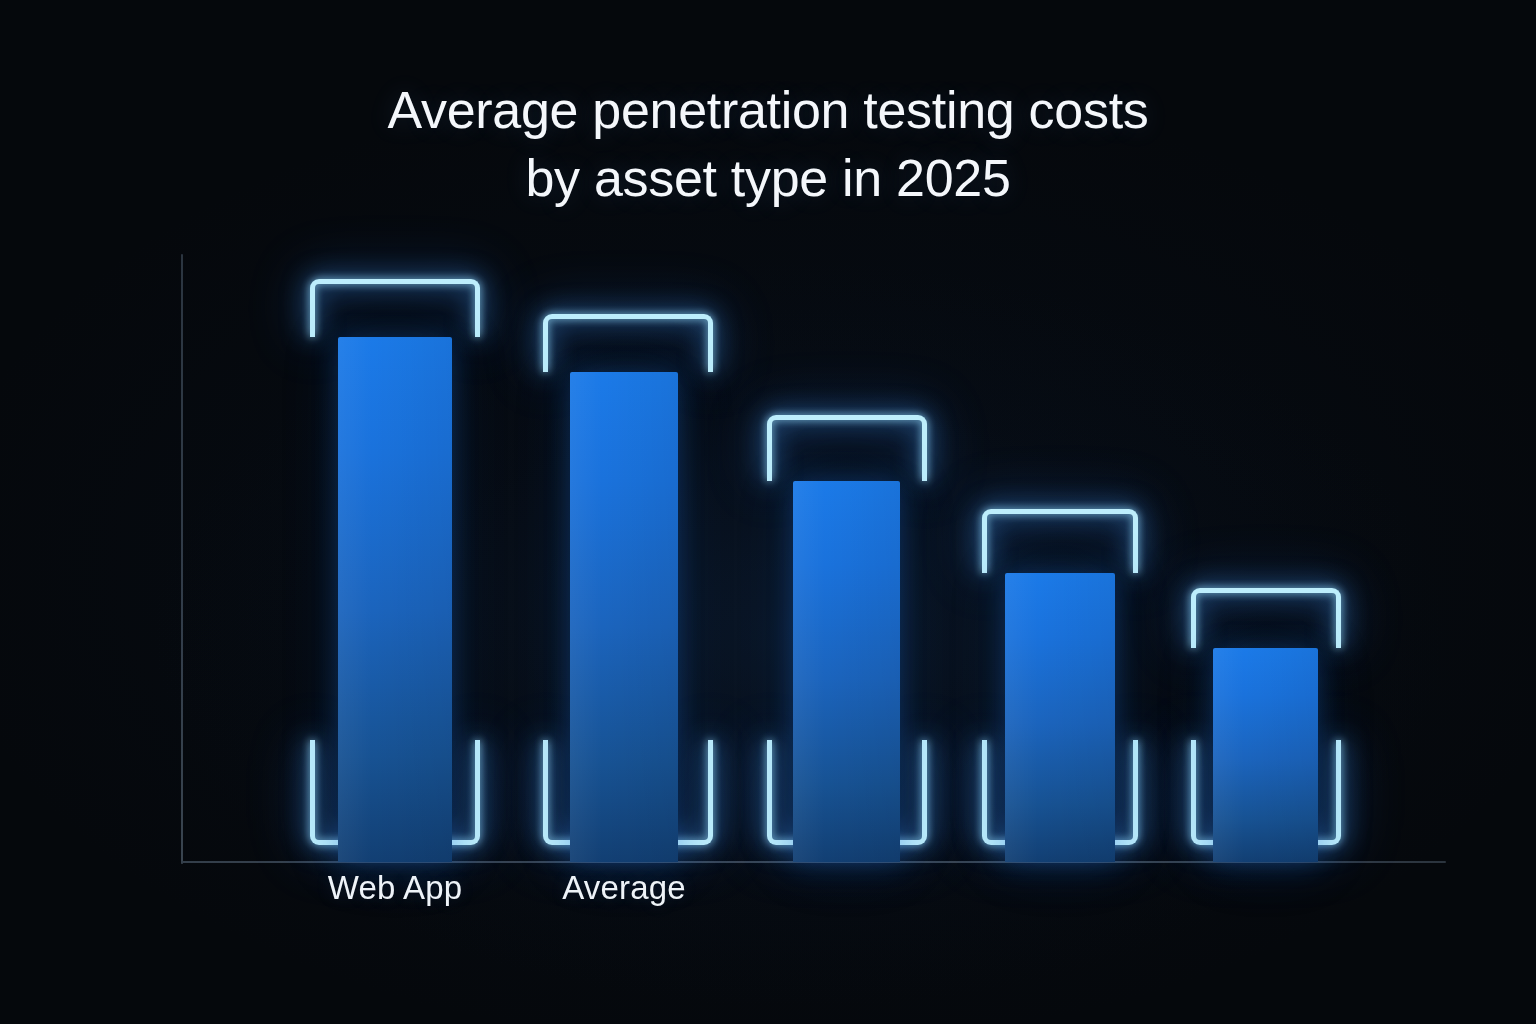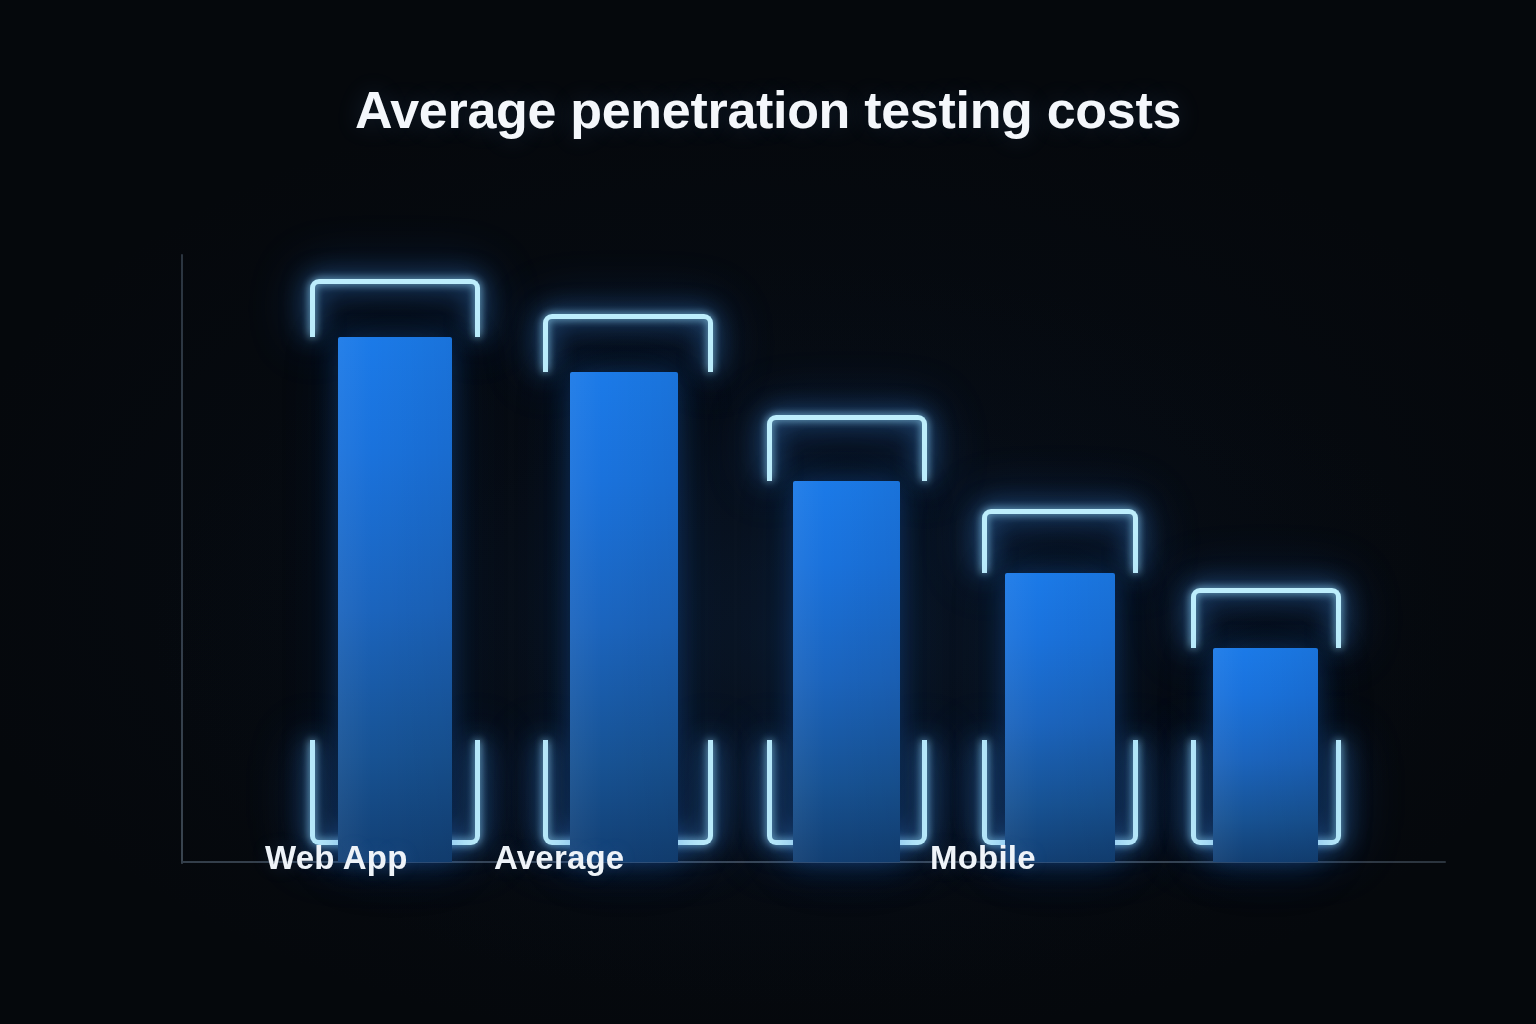--- a/index.html
+++ b/index.html
@@ -27,21 +27,21 @@
     left: 0;
     top: 76px;
     width: 1536px;
     text-align: center;
     pointer-events: none;
   }
   .title-line {
     display: block;
     color: #f4f7fb;
     font-size: 52px;
-    font-weight: 700;
+    font-weight: 400;
     letter-spacing: -0.3px;
     line-height: 68px;
     text-shadow: 0 0 26px rgba(120,180,255,0.16);
   }
 
   
   .axis-y {
     position: absolute;
     left: 181px;
     top: 254px;
@@ -101,56 +101,56 @@
     border-radius: 9px 9px 0 0;
   }
   .bracket-bottom {
     border-width: 0 5px 5px 5px;
     border-radius: 0 0 9px 9px;
   }
 
   
   .cat-label {
     position: absolute;
-    top: 839px;
-    text-align: left;
+    top: 869px;
+    text-align: center;
     color: #eef3f8;
     font-size: 33px;
-    font-weight: 700;
+    font-weight: 400;
     letter-spacing: 0.2px;
     white-space: nowrap;
     text-shadow: 0 0 18px rgba(120,180,255,0.14);
   }
 </style>
 </head>
 <body>
 
 <div id="root">
 
   <div class="title-block">
     <span class="title-line">Average penetration testing costs</span>
+    <span class="title-line">by asset type in 2025</span>
   </div>
 
   <div class="axis-y"></div>
   <div class="axis-x"></div>
 
   <div class="plot" id="plot">
       <div class="bracket bracket-top" style="left: 310px; top: 279px; width: 170px; height: 58px;"></div>
       <div class="bracket bracket-bottom" style="left: 310px; top: 740px; width: 170px; height: 105px;"></div>
       <div class="bar" style="left: 338px; top: 337px; width: 114px; height: 525px;"></div>
       <div class="cat-label" style="left: 265px; width: 260px;">Web App</div>
       <div class="bracket bracket-top" style="left: 543px; top: 314px; width: 170px; height: 58px;"></div>
       <div class="bracket bracket-bottom" style="left: 543px; top: 740px; width: 170px; height: 105px;"></div>
       <div class="bar" style="left: 570px; top: 372px; width: 108px; height: 490px;"></div>
       <div class="cat-label" style="left: 494px; width: 260px;">Average</div>
       <div class="bracket bracket-top" style="left: 767px; top: 415px; width: 160px; height: 66px;"></div>
       <div class="bracket bracket-bottom" style="left: 767px; top: 740px; width: 160px; height: 105px;"></div>
       <div class="bar" style="left: 793px; top: 481px; width: 107px; height: 381px;"></div>
       <div class="bracket bracket-top" style="left: 982px; top: 509px; width: 156px; height: 64px;"></div>
       <div class="bracket bracket-bottom" style="left: 982px; top: 740px; width: 156px; height: 105px;"></div>
       <div class="bar" style="left: 1005px; top: 573px; width: 110px; height: 289px;"></div>
-      <div class="cat-label" style="left: 930px; width: 260px;">Mobile</div>
       <div class="bracket bracket-top" style="left: 1191px; top: 588px; width: 150px; height: 60px;"></div>
       <div class="bracket bracket-bottom" style="left: 1191px; top: 740px; width: 150px; height: 105px;"></div>
       <div class="bar" style="left: 1213px; top: 648px; width: 105px; height: 214px;"></div>
     </div>
 
 </div>
 
 </body></html>

